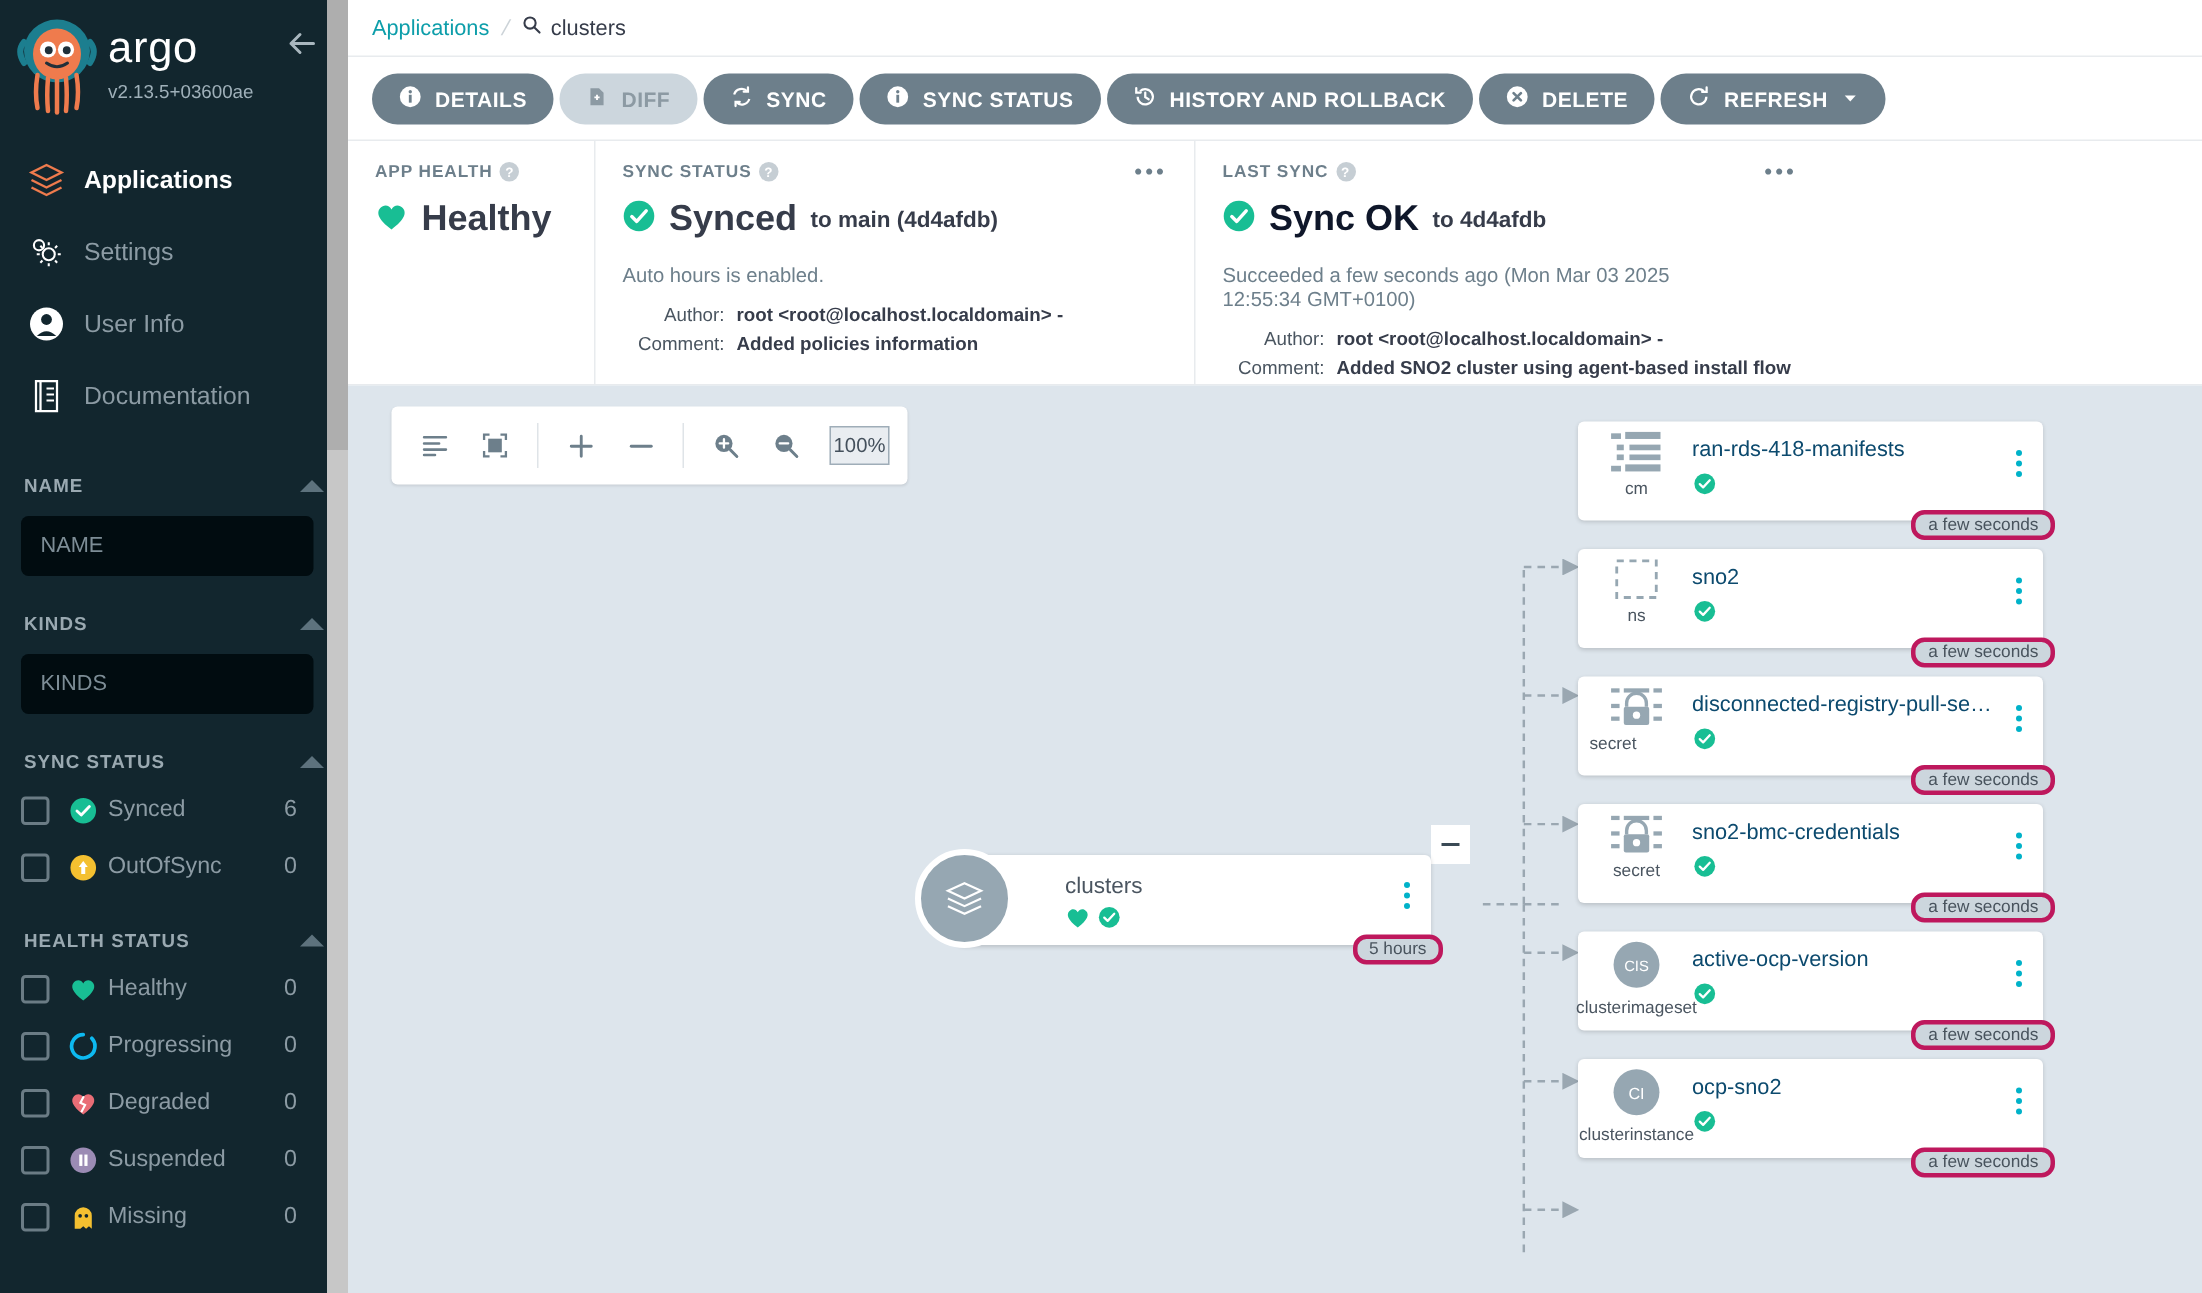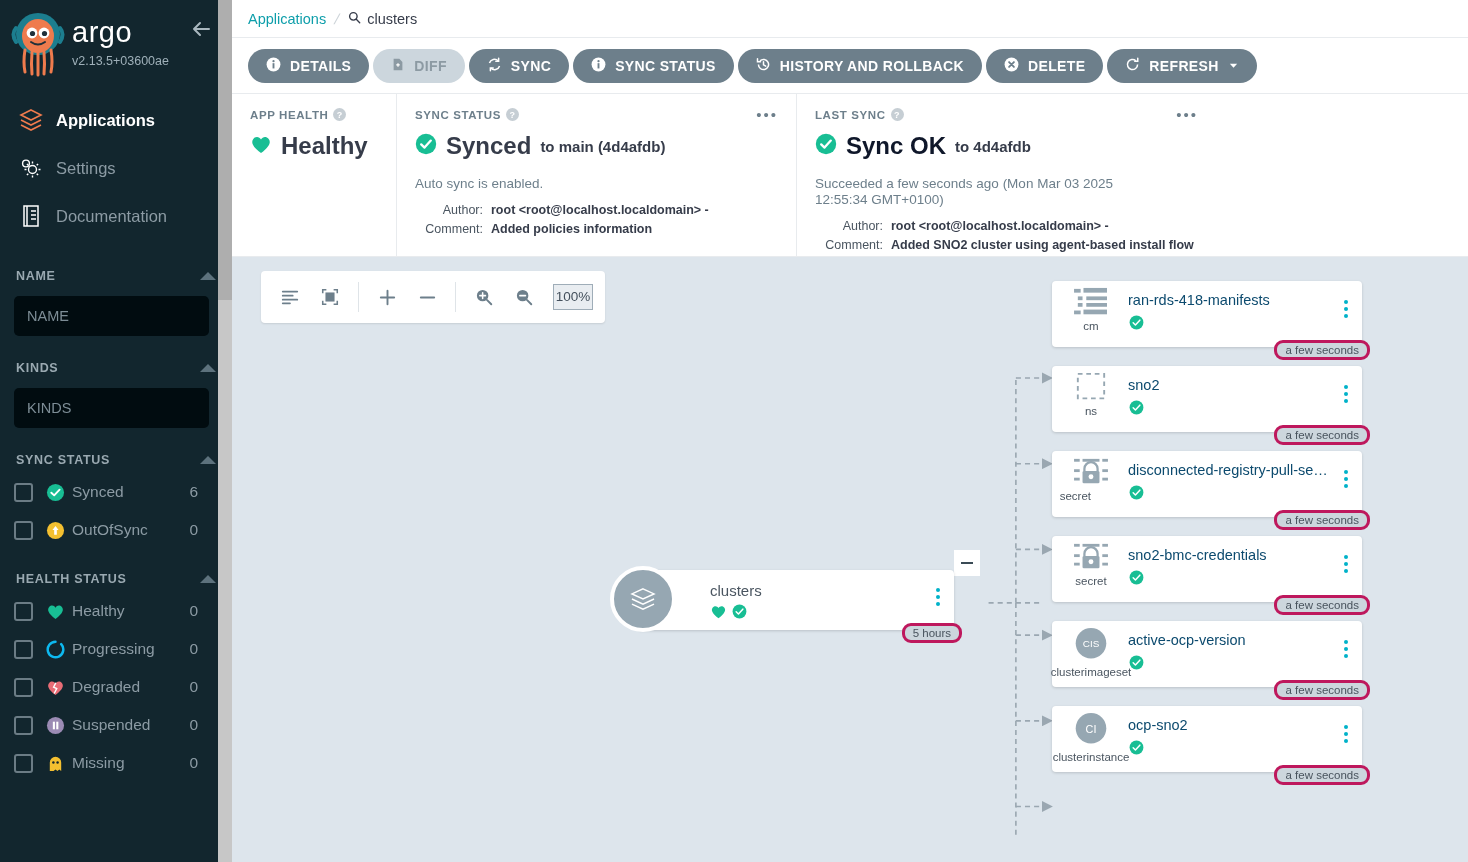--- a/index.html
+++ b/index.html
@@ -243,20 +243,30 @@
           <svg viewBox="0 0 26 26" width="26" height="26" fill="none" stroke="#ffffff" stroke-width="1.4">
             <circle cx="14.5" cy="14.5" r="4"></circle>
             <path d="M14.5 6.5 v2 M14.5 20.5 v2 M6.5 14.5 h2 M20.5 14.5 h2 M8.9 8.9 l1.4 1.4 M18.7 18.7 l1.4 1.4 M20.1 8.9 l-1.4 1.4 M10.3 18.7 l-1.4 1.4"></path>
             <circle cx="8" cy="8.5" r="3.4"></circle>
           </svg>
         </span>
         <span>Settings</span>
       </div>
       <div class="nav-item">
         <span class="ic">
+          <svg viewBox="0 0 26 26" width="26" height="26">
+            <circle cx="13" cy="13" r="11" fill="#fff"></circle>
+            <circle cx="13" cy="10" r="3.6" fill="#12262e"></circle>
+            <path d="M6.5 21 Q13 14.5 19.5 21 Z" fill="#12262e"></path>
+          </svg>
+        </span>
+        <span>User Info</span>
+      </div>
+      <div class="nav-item">
+        <span class="ic">
           <svg viewBox="0 0 26 26" width="26" height="26" fill="none" stroke="#fff" stroke-width="1.5">
             <path d="M6 3 H20 V23 H6 Z"></path>
               <path d="M9 3 V23"></path>
             <path d="M13 8 h5 M13 12 h5 M13 16 h5" stroke-width="1.3"></path>
           </svg>
         </span>
         <span>Documentation</span>
       </div>
     </div>
 
@@ -487,21 +497,21 @@
         <div class="st-main">
           <span>
             <svg viewBox="0 0 22 22" width="22" height="22">
                 <circle cx="11" cy="11" r="10.2" fill="#18be94"></circle>
             <path d="M6.2 11.4 L9.5 14.6 L15.8 7.6" stroke="#fff" stroke-width="2.3" fill="none" stroke-linecap="round" stroke-linejoin="round"></path>
               </svg>
           </span>
           <span class="big">Synced</span>
           <span class="sub">to main (4d4afdb)</span>
         </div>
-        <div class="st-note">Auto sync is enabled.</div>
+        <div class="st-note">Auto hours is enabled.</div>
         <div class="kv">
           <div class="r">
               <span class="k">Author:</span>
             <span class="v">root &lt;root@localhost.localdomain&gt; -</span>
             </div>
           <div class="r">
               <span class="k">Comment:</span>
             <span class="v">Added policies information</span>
             </div>
         </div>

